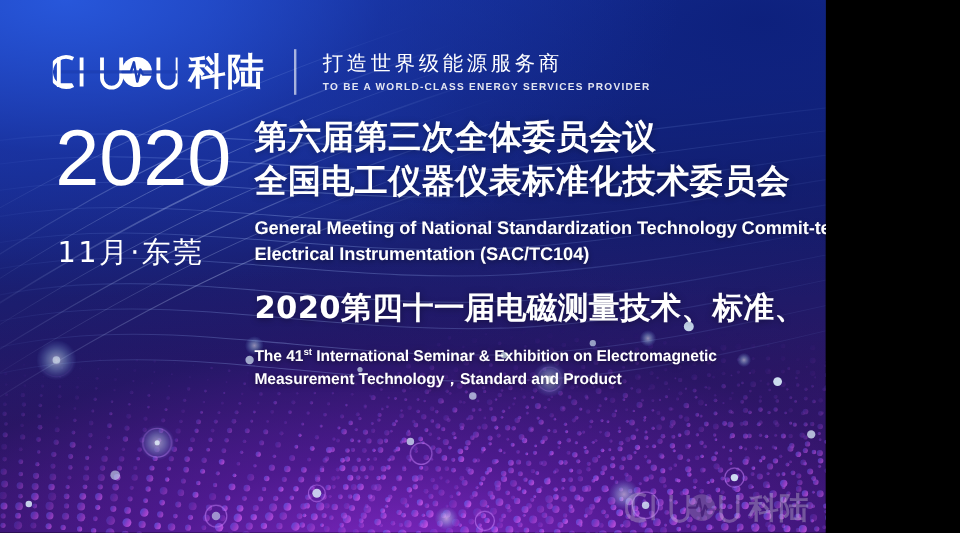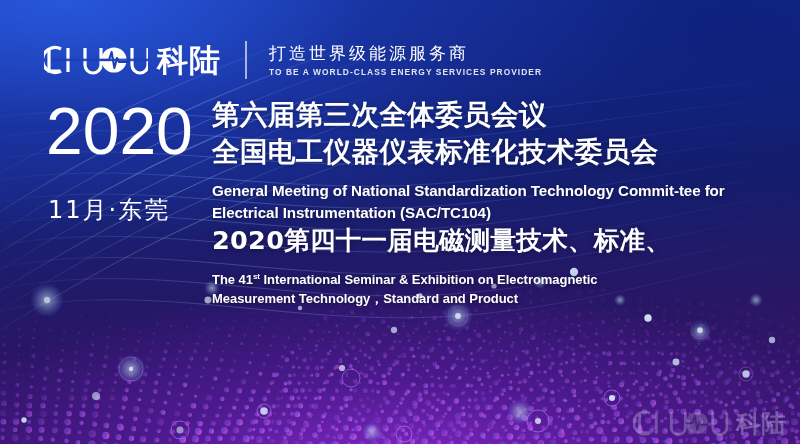--- a/index.html
+++ b/index.html
@@ -1,18 +1,18 @@
 <!DOCTYPE html>
 <html><head>
 <meta charset="utf-8">
 <style>
   html,body{margin:0;padding:0;background:#000;}
   *{box-sizing:border-box;}
   #poster{
-    position:relative;width:800px;height:444px;overflow:hidden;
+    position:relative;width:688px;height:444px;overflow:hidden;
     font-family:"Liberation Sans","DejaVu Sans",sans-serif;
     background:
       radial-gradient(120% 90% at 8% 0%, rgba(40,88,220,.95) 0%, rgba(26,55,170,.55) 32%, rgba(0,0,0,0) 62%),
       radial-gradient(90% 70% at 92% 4%, rgba(12,30,120,.9) 0%, rgba(10,22,95,.4) 45%, rgba(0,0,0,0) 75%),
       radial-gradient(110% 75% at 50% 108%, rgba(150,45,220,.85) 0%, rgba(92,28,165,.6) 30%, rgba(40,18,105,.25) 58%, rgba(0,0,0,0) 80%),
       linear-gradient(176deg,#1d41bf 0%,#1a36a8 14%,#182a8c 30%,#191f72 46%,#201a68 60%,#2a1763 72%,#35166a 84%,#3d1570 100%);
   }
 
   
   .layer{position:absolute;inset:0;pointer-events:none;}
@@ -40,21 +40,21 @@
          letter-spacing:2px;line-height:1;font-family:"DejaVu Sans","Liberation Sans",sans-serif;}
 
   
   .col{position:absolute;left:212px;top:96px;width:580px;}
   .t-cn1{color:#fff;font-size:27.5px;font-weight:700;line-height:1.33;letter-spacing:.4px;
          font-family:"DejaVu Sans","Liberation Sans",sans-serif;
          text-shadow:0 1px 5px rgba(0,0,0,.35);}
   .t-en1{color:#fff;font-size:15.2px;font-weight:700;line-height:1.42;letter-spacing:-.1px;
          margin-top:11px;text-shadow:0 1px 4px rgba(0,0,0,.4);}
   .t-cn2{color:#fff;font-size:25.5px;font-weight:700;line-height:1.38;letter-spacing:.3px;
-         font-family:"DejaVu Sans","Liberation Sans",sans-serif;
+         margin-top:17px;font-family:"DejaVu Sans","Liberation Sans",sans-serif;
          text-shadow:0 1px 6px rgba(0,0,0,.4);}
   .t-en2{color:#fff;font-size:13px;font-weight:700;line-height:1.45;letter-spacing:-.05px;
          margin-top:13px;text-shadow:0 1px 5px rgba(0,0,0,.55);}
   .t-en2 sup{font-size:.62em;vertical-align:super;line-height:0;}
 
   
   .watermark{position:absolute;right:14px;bottom:6px;display:flex;align-items:center;
              opacity:.34;}
   .wm-cn{color:#d7d2df;font-size:25px;font-weight:700;margin-left:7px;line-height:1;
          font-family:"DejaVu Sans","Liberation Sans",sans-serif;}

